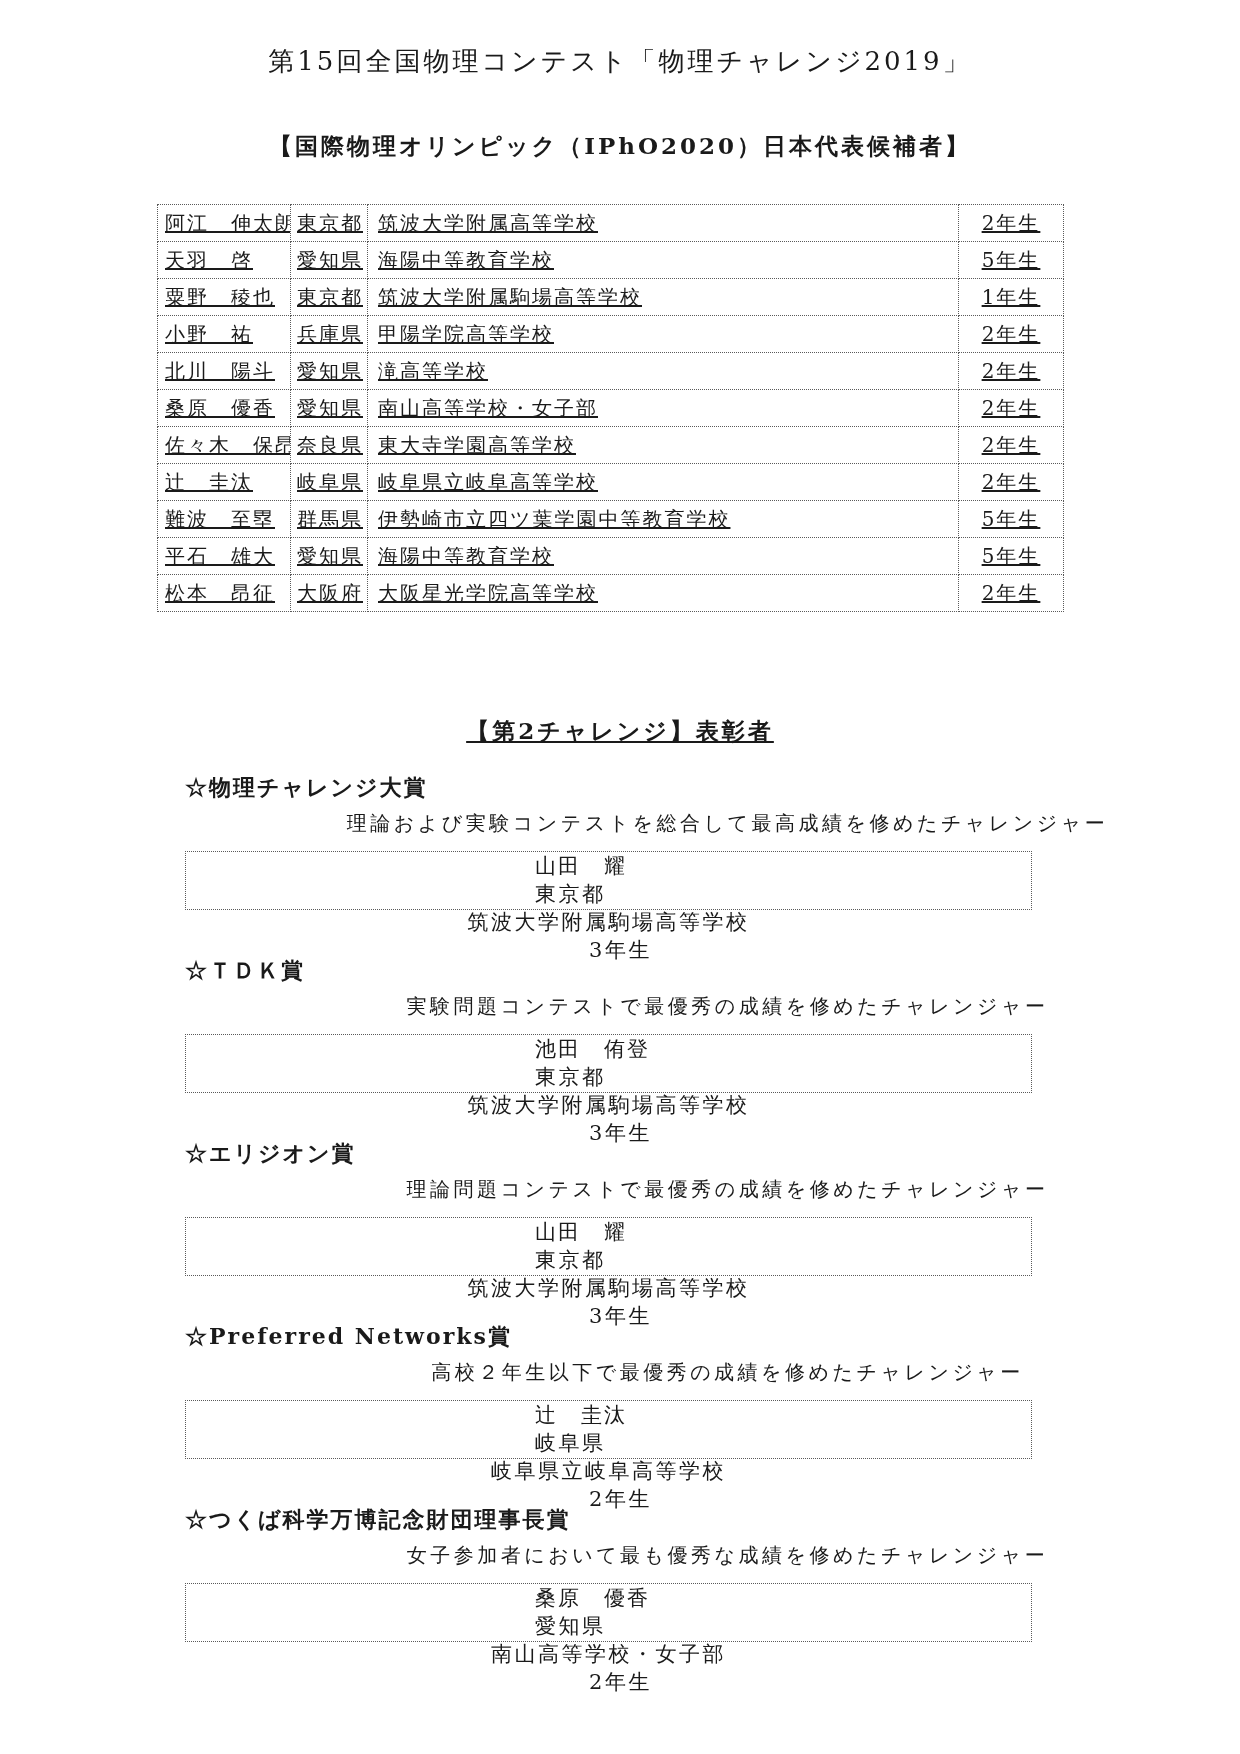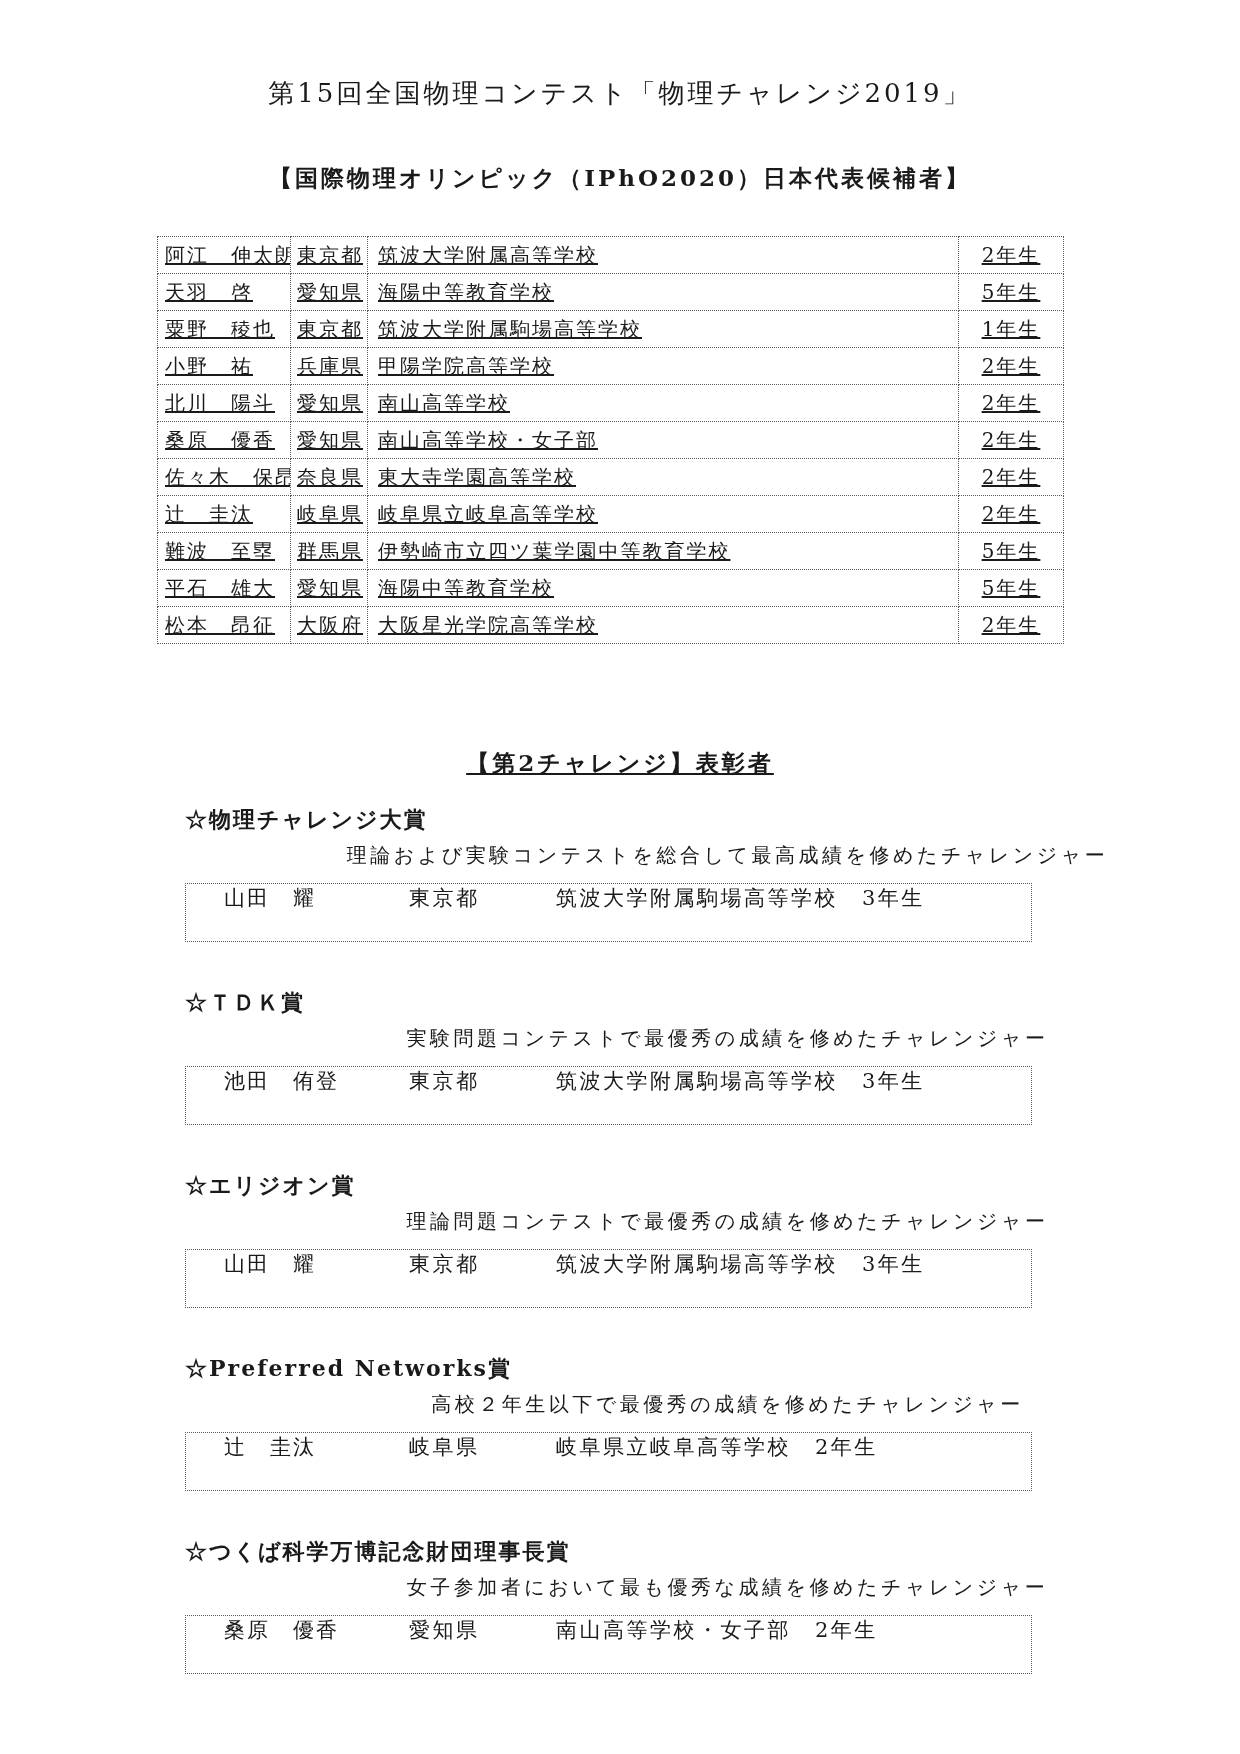--- a/index.html
+++ b/index.html
@@ -8,21 +8,21 @@
     position:relative;
     width:1240px; height:1754px;
     margin:0 auto;
     background:#ffffff;
     color:#1a1a1a;
     font-family:"DejaVu Serif","Liberation Serif",serif;
     overflow:hidden;
   }
   
   .doc-title {
-    padding-top:76px;
+    padding-top:44px;
     text-align:center;
     font-size:26px;
     font-weight:400;
     letter-spacing:3px;
     white-space:nowrap;
   }
   .sec1-heading {
     margin-top:52px;
     text-align:center;
     font-size:23px;
@@ -73,23 +73,25 @@
     margin:7px 0 14px 30px;
     font-size:20px;
     letter-spacing:3.5px;
     white-space:nowrap;
     text-align:center;
   }
   .award-box {
     width:847px; height:59px;
     border:1px dotted #5a5a5a;
     display:flex;
+    align-items:center;
     font-size:21px;
     letter-spacing:2.5px;
     white-space:nowrap;
+    flex-direction:column;
   }
   .w-name  { margin-left:38px; width:185px; letter-spacing:2px; }
   .w-pref  { width:147px; }
   .w-grade { margin-left:24px; }
 </style>
 </head>
 <body>
 
 <div class="page">
 
@@ -124,21 +126,21 @@
   <tr>
     <td class="c-name">小野　祐</td>
     <td class="c-pref">兵庫県</td>
     <td class="c-school">甲陽学院高等学校</td>
     <td class="c-grade">2年生</td>
   </tr>
 
   <tr>
     <td class="c-name">北川　陽斗</td>
     <td class="c-pref">愛知県</td>
-    <td class="c-school">南山高等学校</td>
+    <td class="c-school">滝高等学校</td>
     <td class="c-grade">2年生</td>
   </tr>
 
   <tr>
     <td class="c-name">桑原　優香</td>
     <td class="c-pref">愛知県</td>
     <td class="c-school">南山高等学校・女子部</td>
     <td class="c-grade">2年生</td>
   </tr>
 

